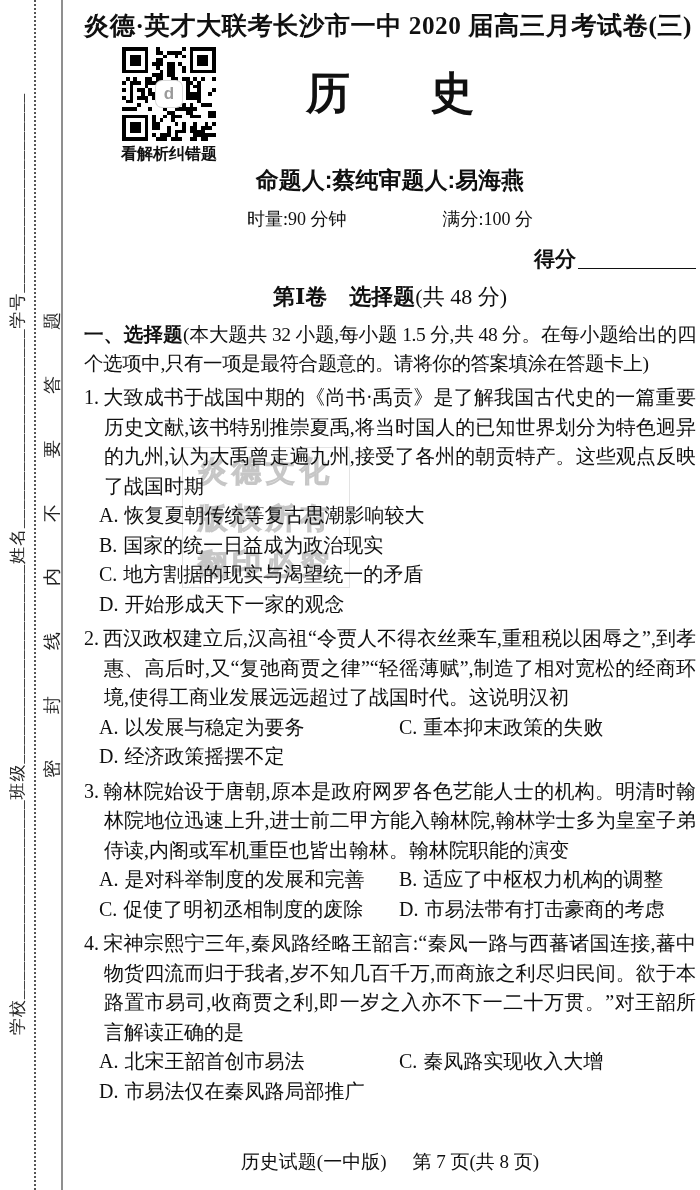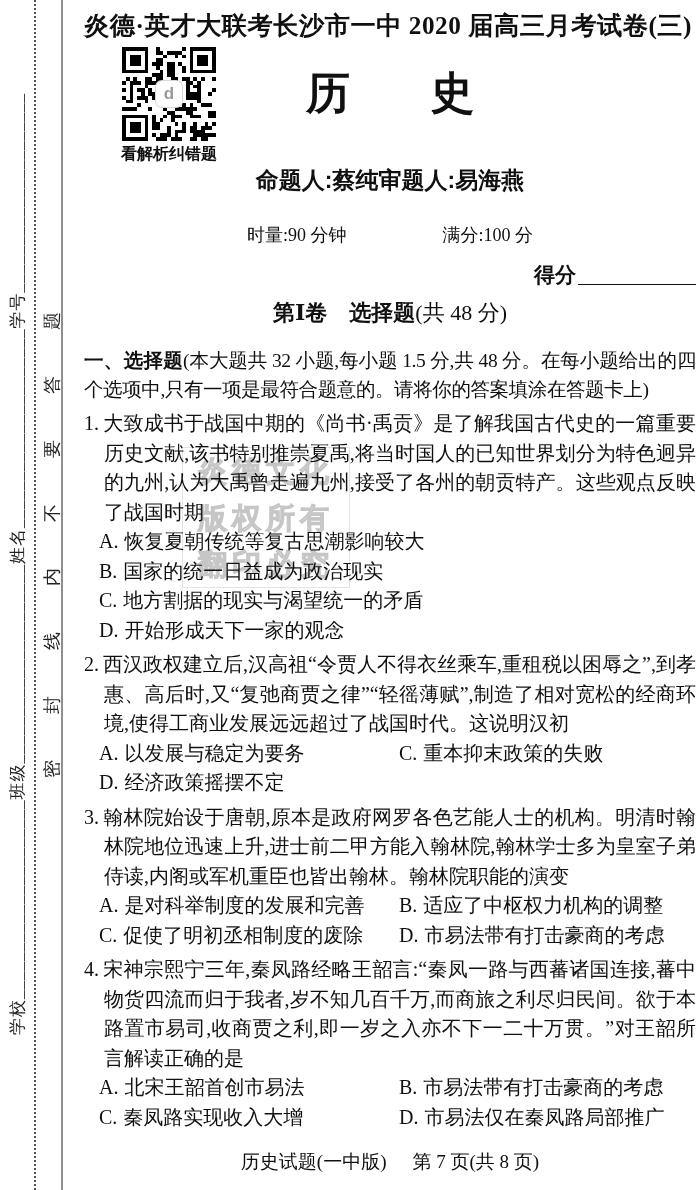--- a/index.html
+++ b/index.html
@@ -29,27 +29,27 @@
   .qr-svg-wrap{position:relative;width:94px;height:94px;}
   .qr-logo{position:absolute;left:34px;top:34px;width:26px;height:26px;background:#fff;
         border-radius:6px;box-shadow:0 0 0 1px #d8d8d8;display:flex;align-items:center;justify-content:center;
         font-family:"Liberation Sans",sans-serif;font-weight:bold;font-size:17px;color:#9a9a9a;}
   .qr-caption{width:114px;margin-left:-10px;margin-top:3px;text-align:center;white-space:nowrap;
         font-family:"Liberation Sans",sans-serif;font-weight:bold;font-size:16px;}
   .subject{display:flex;justify-content:center;gap:80px;padding-top:26px;
         font-family:"Liberation Sans",sans-serif;font-weight:bold;font-size:44px;line-height:1;}
   .people-row{display:flex;justify-content:center;margin-top:8px;
         font-family:"Liberation Sans",sans-serif;font-weight:bold;font-size:23px;}
-  .info-row{display:flex;justify-content:center;gap:96px;margin-top:27px;font-size:18px;}
+  .info-row{display:flex;justify-content:center;gap:96px;margin-top:11px;font-size:18px;}
   .score-row{display:flex;justify-content:flex-end;align-items:flex-end;margin-top:12px;height:26px;}
   .score-label{font-family:"Liberation Sans",sans-serif;font-weight:bold;font-size:21px;line-height:1;}
   .score-blank{width:118px;height:22px;border-bottom:1.5px solid #111;margin-left:2px;}
   .section-title{text-align:center;margin-top:13px;font-size:22px;}
   .st-bold{font-weight:bold;}
-  .intro{margin-top:18px;font-size:19.5px;line-height:29px;letter-spacing:-0.4px;text-align:justify;}
+  .intro{margin-top:8px;font-size:19.5px;line-height:29px;letter-spacing:-0.4px;text-align:justify;}
   .intro-lead{font-family:"Liberation Sans",sans-serif;font-weight:bold;letter-spacing:0;}
   .question{margin-top:5px;font-size:20px;line-height:29.5px;}
   .qtext{padding-left:20px;text-indent:-20px;text-align:justify;}
   .qnum{margin-right:4px;}
   .opt-label{margin-right:6px;}
   .opts-single .opt{padding-left:15px;}
   .opts-grid{display:grid;grid-template-columns:300px auto;padding-left:15px;}
   .footer{position:absolute;left:84px;bottom:15px;width:612px;display:flex;justify-content:center;
         gap:26px;font-size:19px;z-index:1;}
 </style>
@@ -353,21 +353,20 @@
         <div class="opt"><span class="opt-label">D.</span><span>市易法带有打击豪商的考虑</span></div>
       </div>
     </div>
 
     <div class="question">
       <div class="qtext">
         <span class="qnum">4.</span><span>宋神宗熙宁三年,秦凤路经略王韶言:“秦凤一路与西蕃诸国连接,蕃中物货四流而归于我者,岁不知几百千万,而商旅之利尽归民间。欲于本路置市易司,收商贾之利,即一岁之入亦不下一二十万贯。”对王韶所言解读正确的是</span>
       </div>
       <div class="opts-grid">
         <div class="opt"><span class="opt-label">A.</span><span>北宋王韶首创市易法</span></div>
-        <div class="opt"><span class="opt-label">B.</span><span>市易法带有打击豪商的考虑</span></div>
         <div class="opt"><span class="opt-label">C.</span><span>秦凤路实现收入大增</span></div>
         <div class="opt"><span class="opt-label">D.</span><span>市易法仅在秦凤路局部推广</span></div>
       </div>
     </div>
 
   </div>
 
   <div class="footer">
     <span>历史试题(一中版)</span>
     <span>第 7 页(共 8 页)</span>

